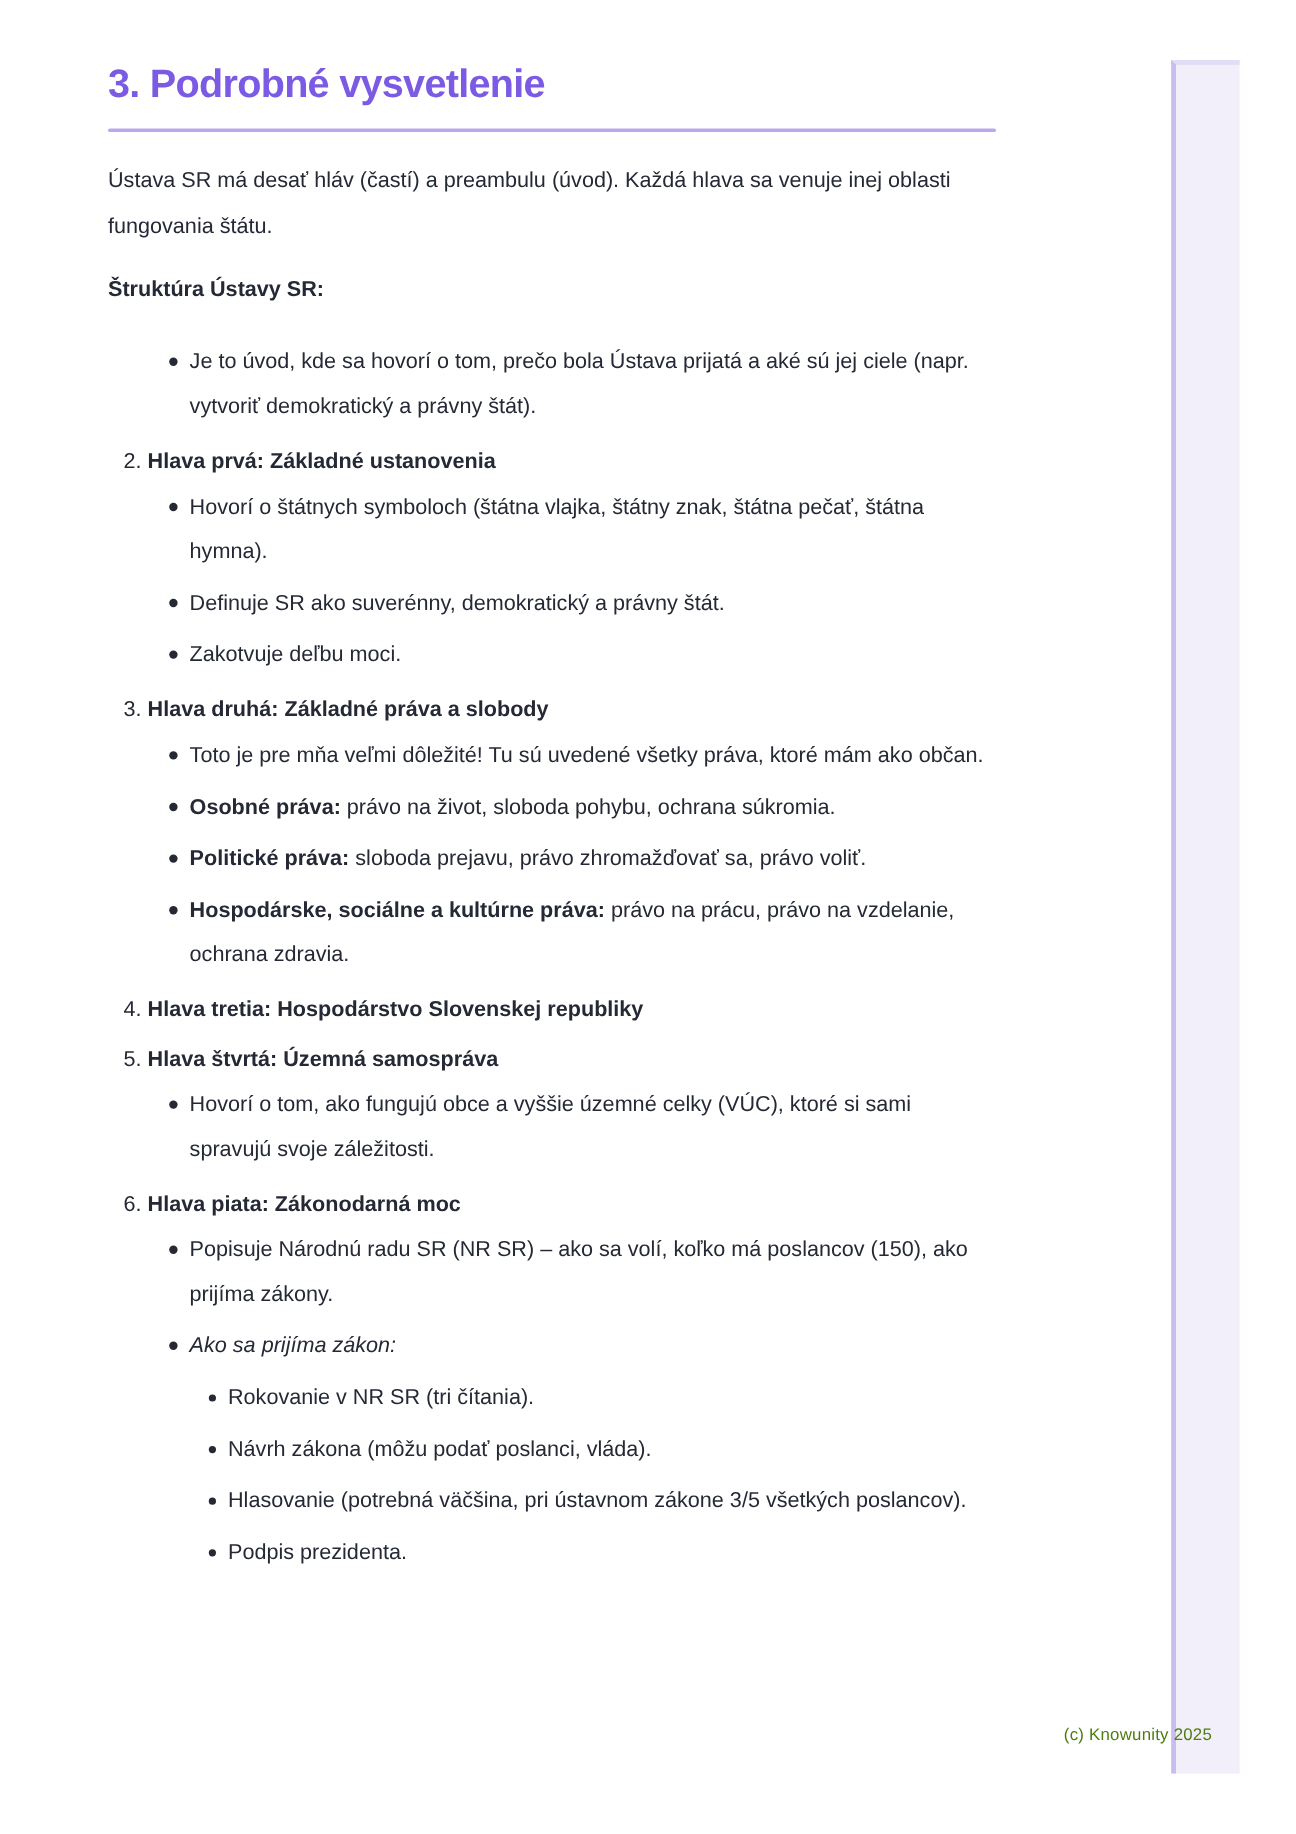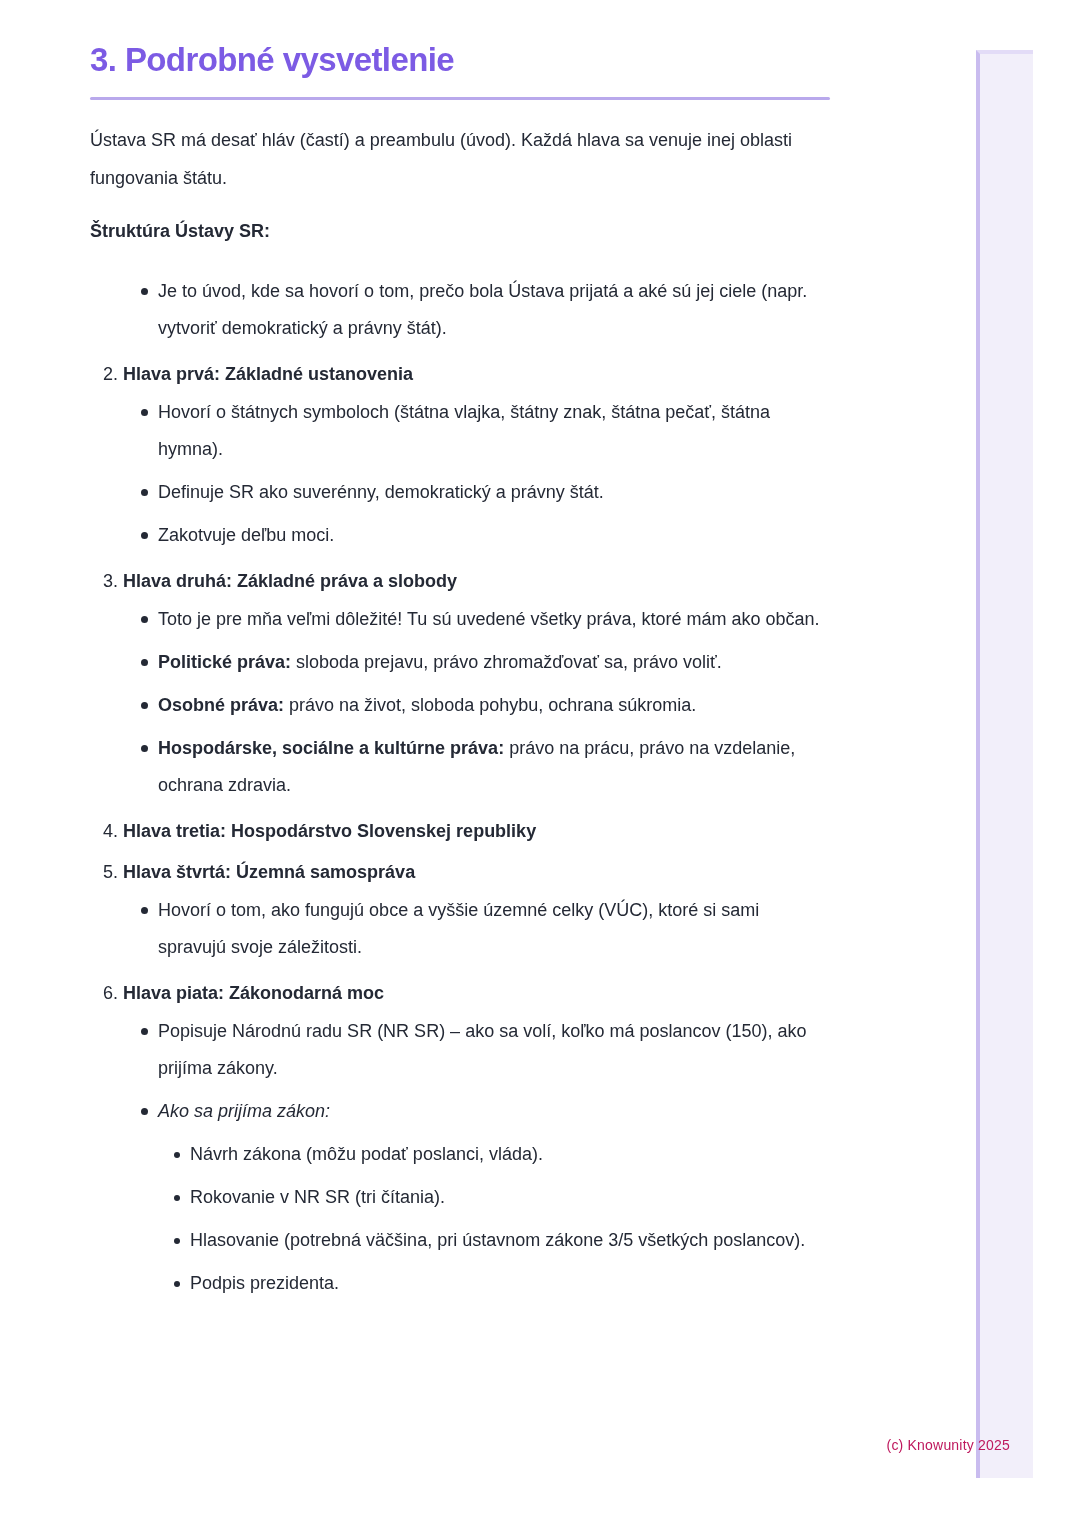--- a/index.html
+++ b/index.html
@@ -19,21 +19,21 @@
   .side-strip {
     position: absolute;
     left: 976px; top: 50px;
     width: 57px; height: 1428px;
     background: #F2EFFA;
     border-left: 4px solid #C9BCEF;
     border-top: 4px solid #E3DCF7;
   }
   .content {
     position: absolute;
-    left: 90px; top: 40px;
+    left: 90px; top: 50px;
     width: 740px;
   }
   .title {
     font-size: 33px;
     font-weight: 700;
     letter-spacing: -0.6px;
     color: #7C5BE4;
     line-height: 40px;
   }
   .rule {
@@ -110,21 +110,21 @@
     width: 6px; height: 6px;
     border-radius: 50%;
     background: #242935;
   }
   .footer {
     position: absolute;
     top: 1437px;
     right: 70px;
     font-size: 14px;
     letter-spacing: 0.2px;
-    color: #be185d;
+    color: #4d7c0f;
     z-index: 2;
   }
 </style>
 </head>
 <body>
 
 <div class="page">
   <div class="side-strip"></div>
 
   <div class="content">
@@ -168,26 +168,26 @@
     <div class="sec-row">
       <span class="sec-num">3. </span><span class="sec-heading">Hlava druhá: Základné práva a slobody</span>
     </div>
     <ul class="bullets">
   <li>
     <span class="bullet-body"><span class="bullet-text">Toto je pre mňa veľmi dôležité! Tu sú uvedené všetky práva, ktoré mám ako občan.</span></span>
     
   </li>
 
   <li>
+    <span class="bullet-body"><span class="bullet-lead">Osobné práva:</span><span class="bullet-text"> právo na život, sloboda pohybu, ochrana súkromia.</span></span>
+    
+  </li>
+
+  <li>
     <span class="bullet-body"><span class="bullet-lead">Politické práva:</span><span class="bullet-text"> sloboda prejavu, právo zhromažďovať sa, právo voliť.</span></span>
-    
-  </li>
-
-  <li>
-    <span class="bullet-body"><span class="bullet-lead">Osobné práva:</span><span class="bullet-text"> právo na život, sloboda pohybu, ochrana súkromia.</span></span>
     
   </li>
 
   <li>
     <span class="bullet-body"><span class="bullet-lead">Hospodárske, sociálne a kultúrne práva:</span><span class="bullet-text"> právo na prácu, právo na vzdelanie, ochrana zdravia.</span></span>
     
   </li>
 </ul>
   </li>
 
@@ -216,25 +216,25 @@
     <ul class="bullets">
   <li>
     <span class="bullet-body"><span class="bullet-text">Popisuje Národnú radu SR (NR SR) – ako sa volí, koľko má poslancov (150), ako prijíma zákony.</span></span>
     
   </li>
 
   <li class="italic">
     <span class="bullet-body"><span class="bullet-text">Ako sa prijíma zákon:</span></span>
     <ul class="sub">
   <li>
+    <span class="sub-bullet-text">Rokovanie v NR SR (tri čítania).</span>
+  </li>
+
+  <li>
     <span class="sub-bullet-text">Návrh zákona (môžu podať poslanci, vláda).</span>
-  </li>
-
-  <li>
-    <span class="sub-bullet-text">Rokovanie v NR SR (tri čítania).</span>
   </li>
 
   <li>
     <span class="sub-bullet-text">Hlasovanie (potrebná väčšina, pri ústavnom zákone 3/5 všetkých poslancov).</span>
   </li>
 
   <li>
     <span class="sub-bullet-text">Podpis prezidenta.</span>
   </li>
 </ul>

